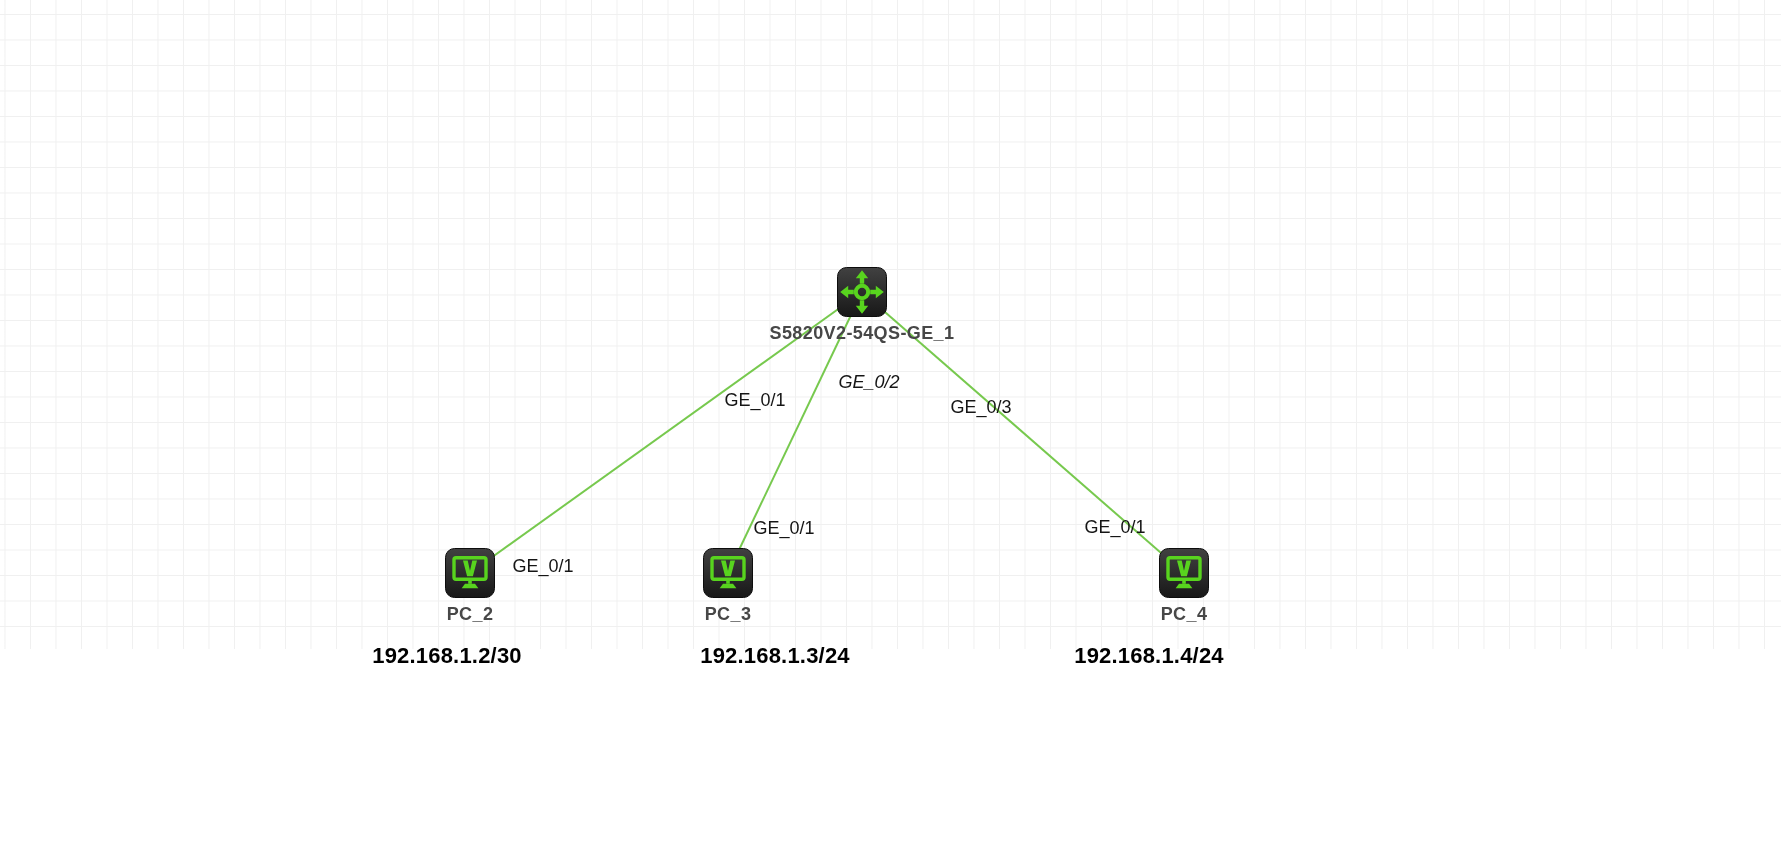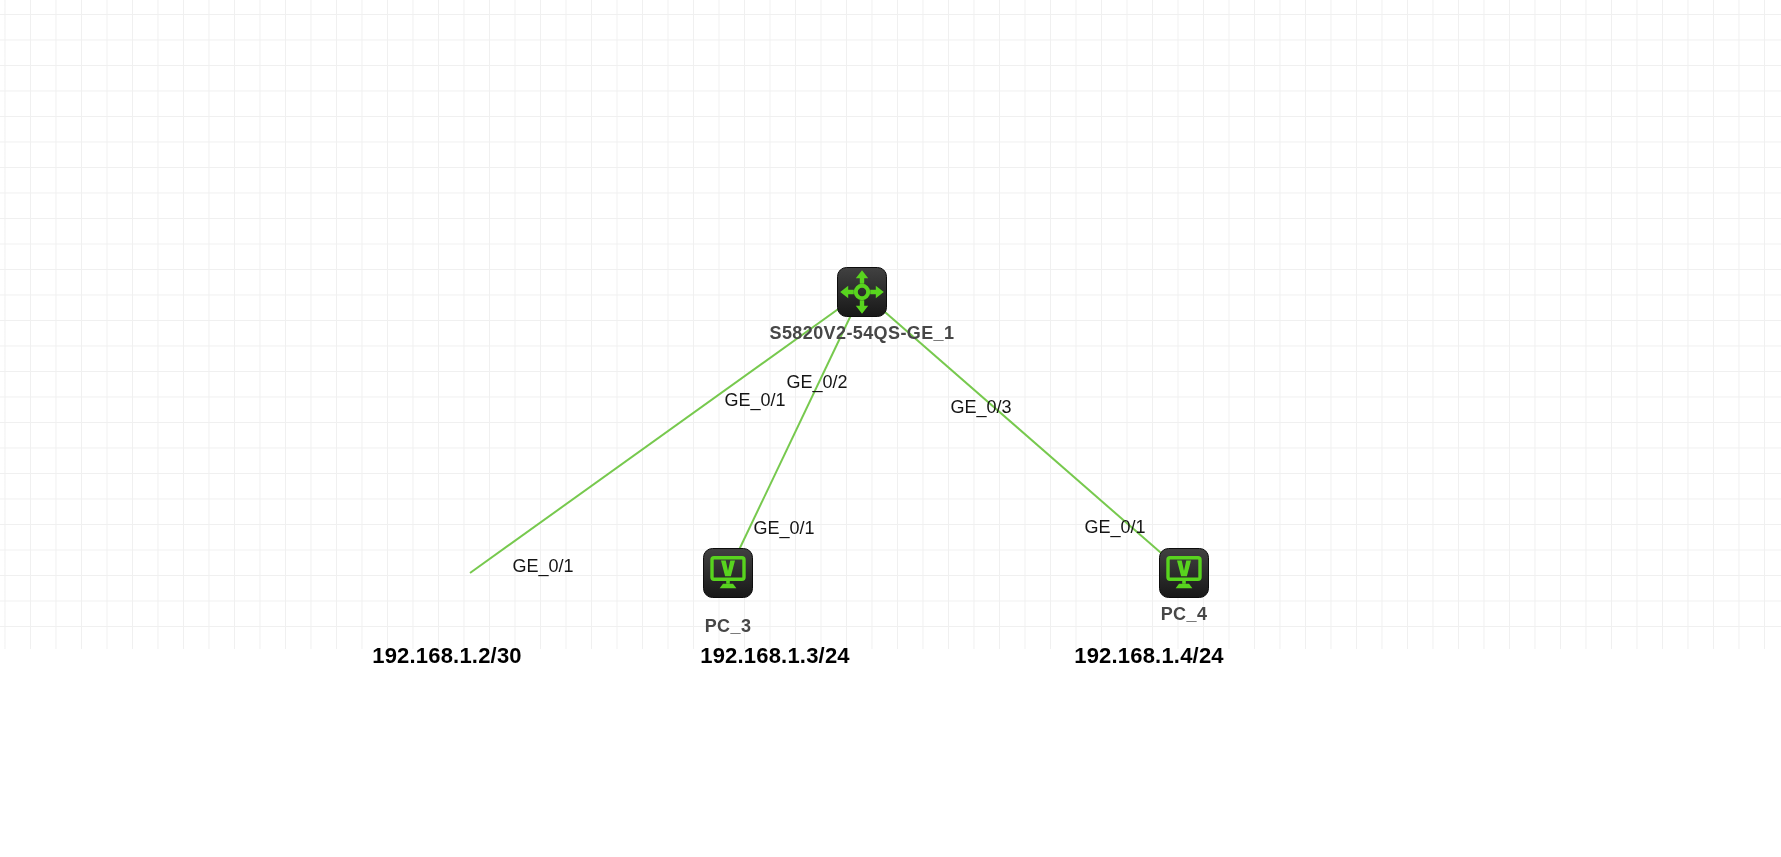--- a/index.html
+++ b/index.html
@@ -60,21 +60,37 @@
           <g fill="#58d41e">
             <path d="M25 3.2 L31.2 11.2 L27.2 11.2 L27.2 16.8 L22.8 16.8 L22.8 11.2 L18.8 11.2 Z"></path>
             <path d="M25 3.2 L31.2 11.2 L27.2 11.2 L27.2 16.8 L22.8 16.8 L22.8 11.2 L18.8 11.2 Z" transform="rotate(90 25 25)"></path>
             <path d="M25 3.2 L31.2 11.2 L27.2 11.2 L27.2 16.8 L22.8 16.8 L22.8 11.2 L18.8 11.2 Z" transform="rotate(180 25 25)"></path>
             <path d="M25 3.2 L31.2 11.2 L27.2 11.2 L27.2 16.8 L22.8 16.8 L22.8 11.2 L18.8 11.2 Z" transform="rotate(270 25 25)"></path>
           </g>
           <circle cx="25" cy="25" r="6.2" fill="none" stroke="#58d41e" stroke-width="4"></circle>
         </svg></div>
       <div class="node-label">S5820V2-54QS-GE_1</div>
     </div>
-    <div class="node" style="left: 608px; top: 548px; gap: 12px;">
+    <div class="node" style="left: 350px; top: 548px;">
+      <div class="icon"><svg viewBox="0 0 50 50" width="50" height="50">
+          <defs>
+            <linearGradient id="bx1" x1="0" y1="0" x2="0" y2="1">
+              <stop offset="0" stop-color="#414141"></stop>
+              <stop offset="1" stop-color="#181818"></stop>
+            </linearGradient>
+          </defs>
+          <rect x="0.5" y="0.5" width="49" height="49" rx="9" fill="url(#bx1)" stroke="#0d0d0d"></rect>
+          <rect x="9" y="9.8" width="32" height="21.4" rx="2" fill="none" stroke="#58d41e" stroke-width="3.4"></rect>
+          <path fill="#58d41e" d="M18 12.6 L22.7 12.6 L25 22.8 L27.3 12.6 L32 12.6 L27.9 28.2 L22.1 28.2 Z"></path>
+          <rect x="23.2" y="32.6" width="3.6" height="3.2" fill="#58d41e"></rect>
+          <path fill="#58d41e" d="M20 35.8 L30 35.8 L33.4 40.2 L16.6 40.2 Z"></path>
+        </svg></div>
+      <div class="node-label">PC_2</div>
+    </div>
+    <div class="node" style="left: 608px; top: 548px;">
       <div class="icon"><svg viewBox="0 0 50 50" width="50" height="50">
           <defs>
             <linearGradient id="bx2" x1="0" y1="0" x2="0" y2="1">
               <stop offset="0" stop-color="#414141"></stop>
               <stop offset="1" stop-color="#181818"></stop>
             </linearGradient>
           </defs>
           <rect x="0.5" y="0.5" width="49" height="49" rx="9" fill="url(#bx2)" stroke="#0d0d0d"></rect>
           <rect x="9" y="9.8" width="32" height="21.4" rx="2" fill="none" stroke="#58d41e" stroke-width="3.4"></rect>
           <path fill="#58d41e" d="M18 12.6 L22.7 12.6 L25 22.8 L27.3 12.6 L32 12.6 L27.9 28.2 L22.1 28.2 Z"></path>
@@ -94,20 +110,20 @@
           <rect x="0.5" y="0.5" width="49" height="49" rx="9" fill="url(#bx3)" stroke="#0d0d0d"></rect>
           <rect x="9" y="9.8" width="32" height="21.4" rx="2" fill="none" stroke="#58d41e" stroke-width="3.4"></rect>
           <path fill="#58d41e" d="M18 12.6 L22.7 12.6 L25 22.8 L27.3 12.6 L32 12.6 L27.9 28.2 L22.1 28.2 Z"></path>
           <rect x="23.2" y="32.6" width="3.6" height="3.2" fill="#58d41e"></rect>
           <path fill="#58d41e" d="M20 35.8 L30 35.8 L33.4 40.2 L16.6 40.2 Z"></path>
         </svg></div>
       <div class="node-label">PC_4</div>
     </div>
     <span class="port-label" style="left: 755px; top: 400px;">GE_0/1</span>
     <span class="port-label" style="left: 543px; top: 566px;">GE_0/1</span>
-    <span class="port-label" style="left: 817px; top: 382px;">GE_0/2</span>
+    <span class="port-label" style="left: 869px; top: 382px; font-style: italic;">GE_0/2</span>
     <span class="port-label" style="left: 784px; top: 528px;">GE_0/1</span>
     <span class="port-label" style="left: 981px; top: 395px; margin-top: 12px;">GE_0/3</span>
     <span class="port-label" style="left: 1115px; top: 527px;">GE_0/1</span>
     <div class="annotation" style="left: 447px; top: 656px;">192.168.1.2/30</div>
     <div class="annotation" style="left: 775px; top: 656px;">192.168.1.3/24</div>
     <div class="annotation" style="left: 1149px; top: 656px;">192.168.1.4/24</div>
   </div>
 
 </body></html>

